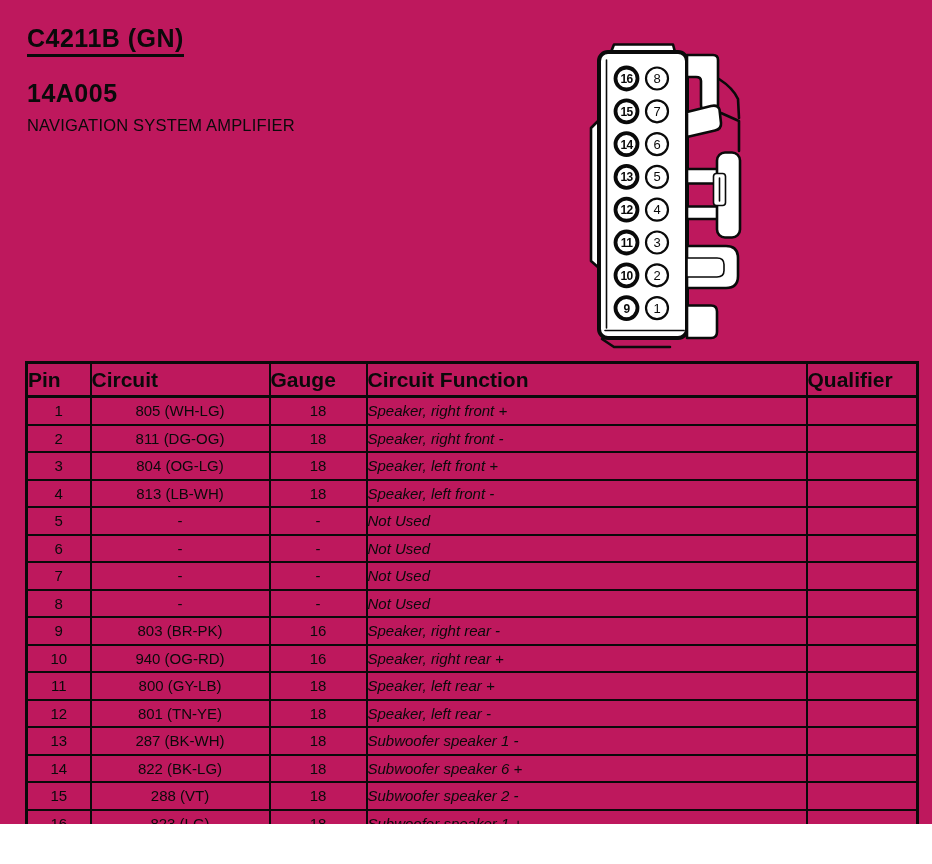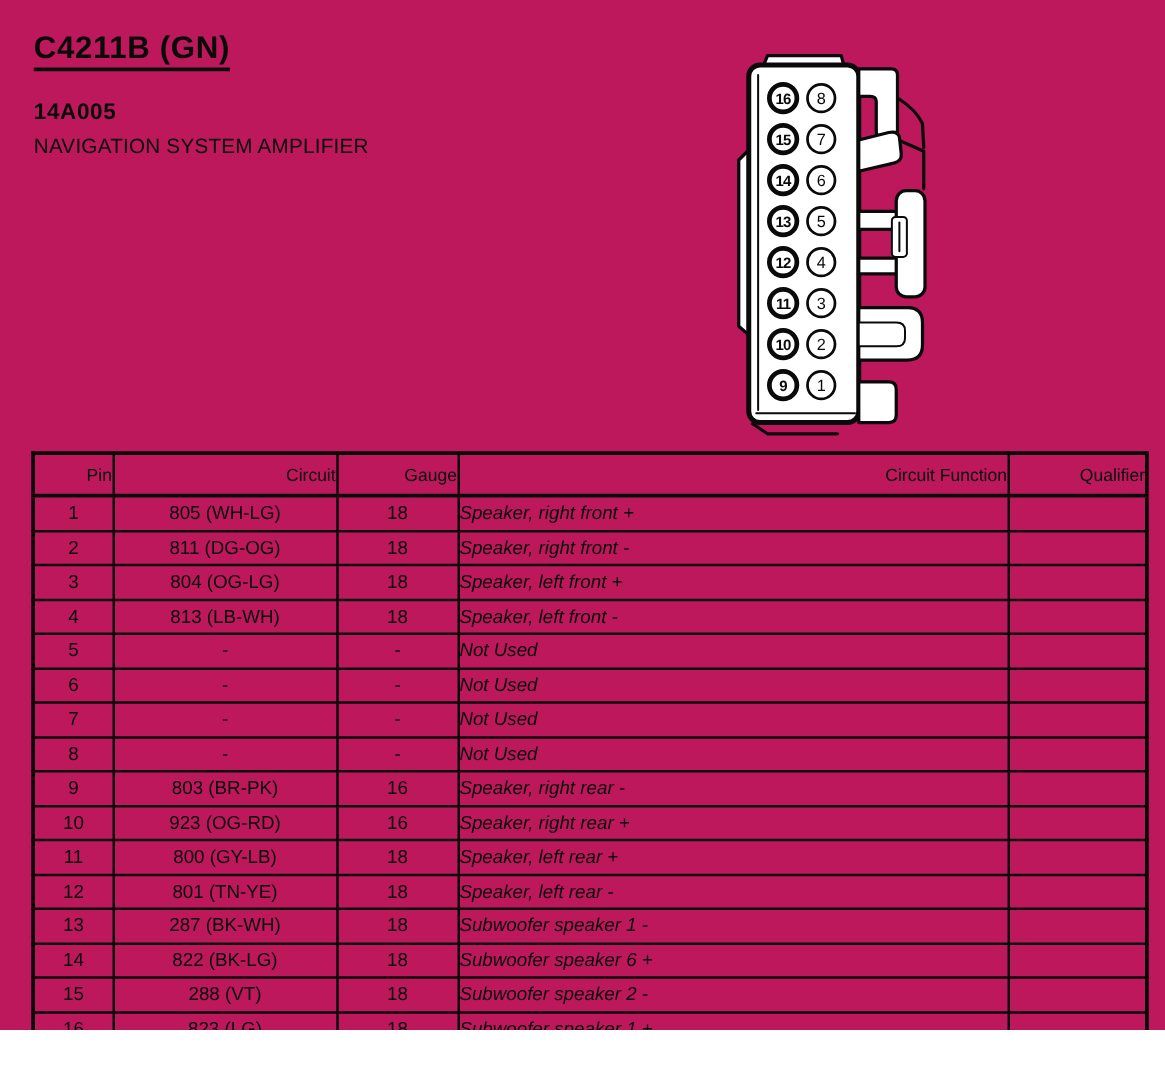--- a/index.html
+++ b/index.html
@@ -18,21 +18,21 @@
   
   #title-block { position: absolute; left: 27px; top: 24px; }
   #connector-id {
     font-size: 25px; font-weight: bold; letter-spacing: 0.5px;
     display: inline-block;
     border-bottom: 3px solid #0a0a0a;
     padding-bottom: 1px;
     margin: 0 0 22px 0;
   }
   #part-number {
-    font-size: 18px; font-weight: bold; letter-spacing: 0.5px;
+    font-size: 25px; font-weight: bold; letter-spacing: 0.5px;
     margin: 0 0 8px 0;
   }
   #component-name { font-size: 16.5px; margin: 0 0 5px 0; letter-spacing: 0.2px; }
   #component-code { font-size: 16.5px; margin: 0; }
 
   
   #connector-svg { position: absolute; left: 580px; top: 8px; }
   .line { fill: none; stroke: #0a0a0a; stroke-width: 2.6; stroke-linejoin: round; stroke-linecap: round; }
   .shape { fill: #ffffff; stroke: #0a0a0a; stroke-width: 2.6; stroke-linejoin: round; }
   .body-rect { fill: #ffffff; stroke: #0a0a0a; stroke-width: 4; }
@@ -50,22 +50,22 @@
     position: absolute; left: 25px; top: 361px;
     width: 891px;
     border-collapse: collapse;
     table-layout: fixed;
     border: 3px solid #0a0a0a;
   }
   #pinout-table th {
     border: 2px solid #0a0a0a;
     border-bottom: 3px solid #0a0a0a;
     height: 31px;
-    font-size: 14px; font-weight: normal;
-    text-align: right;
+    font-size: 21px; font-weight: bold;
+    text-align: left;
     padding: 0;
     overflow: hidden; white-space: nowrap;
   }
   #pinout-table td {
     border: 2px solid #0a0a0a;
     height: 25.5px;
     font-size: 15px;
     padding: 0;
     overflow: hidden; white-space: nowrap;
     line-height: 25px;
@@ -225,21 +225,21 @@
         </tr>
         <tr>
           <td class="c-pin">9</td>
           <td class="c-circuit">803 (BR-PK)</td>
           <td class="c-gauge">16</td>
           <td class="c-func">Speaker, right rear -</td>
           <td class="c-qual"></td>
         </tr>
         <tr>
           <td class="c-pin">10</td>
-          <td class="c-circuit">923 (OG-RD)</td>
+          <td class="c-circuit">940 (OG-RD)</td>
           <td class="c-gauge">16</td>
           <td class="c-func">Speaker, right rear +</td>
           <td class="c-qual"></td>
         </tr>
         <tr>
           <td class="c-pin">11</td>
           <td class="c-circuit">800 (GY-LB)</td>
           <td class="c-gauge">18</td>
           <td class="c-func">Speaker, left rear +</td>
           <td class="c-qual"></td>

